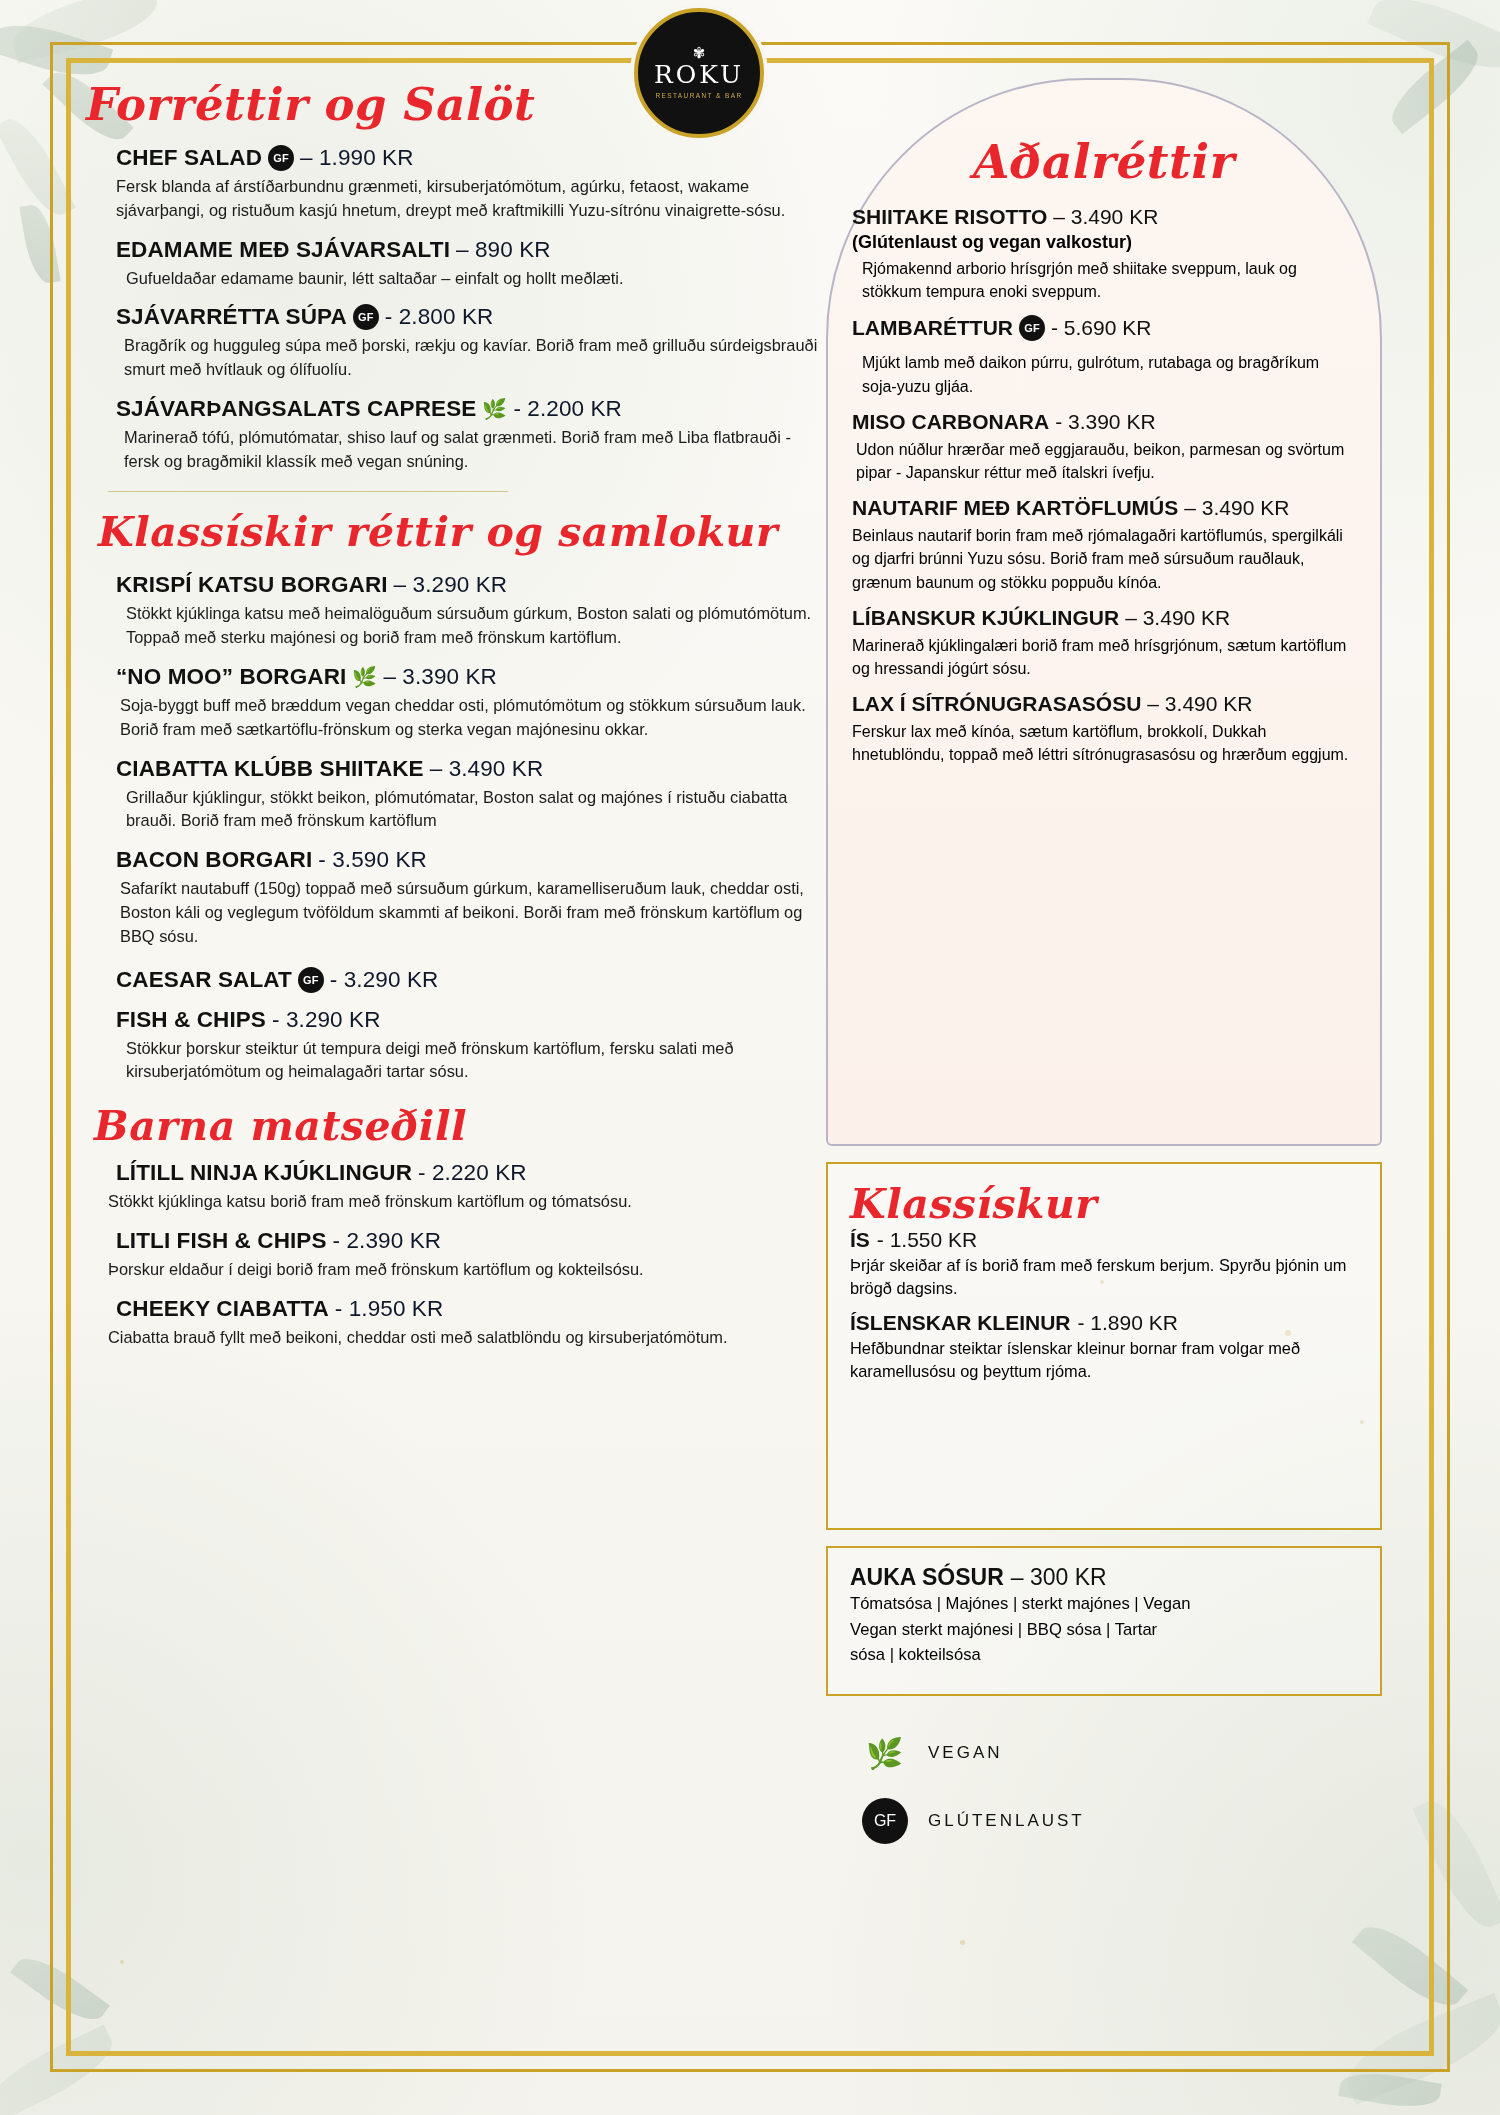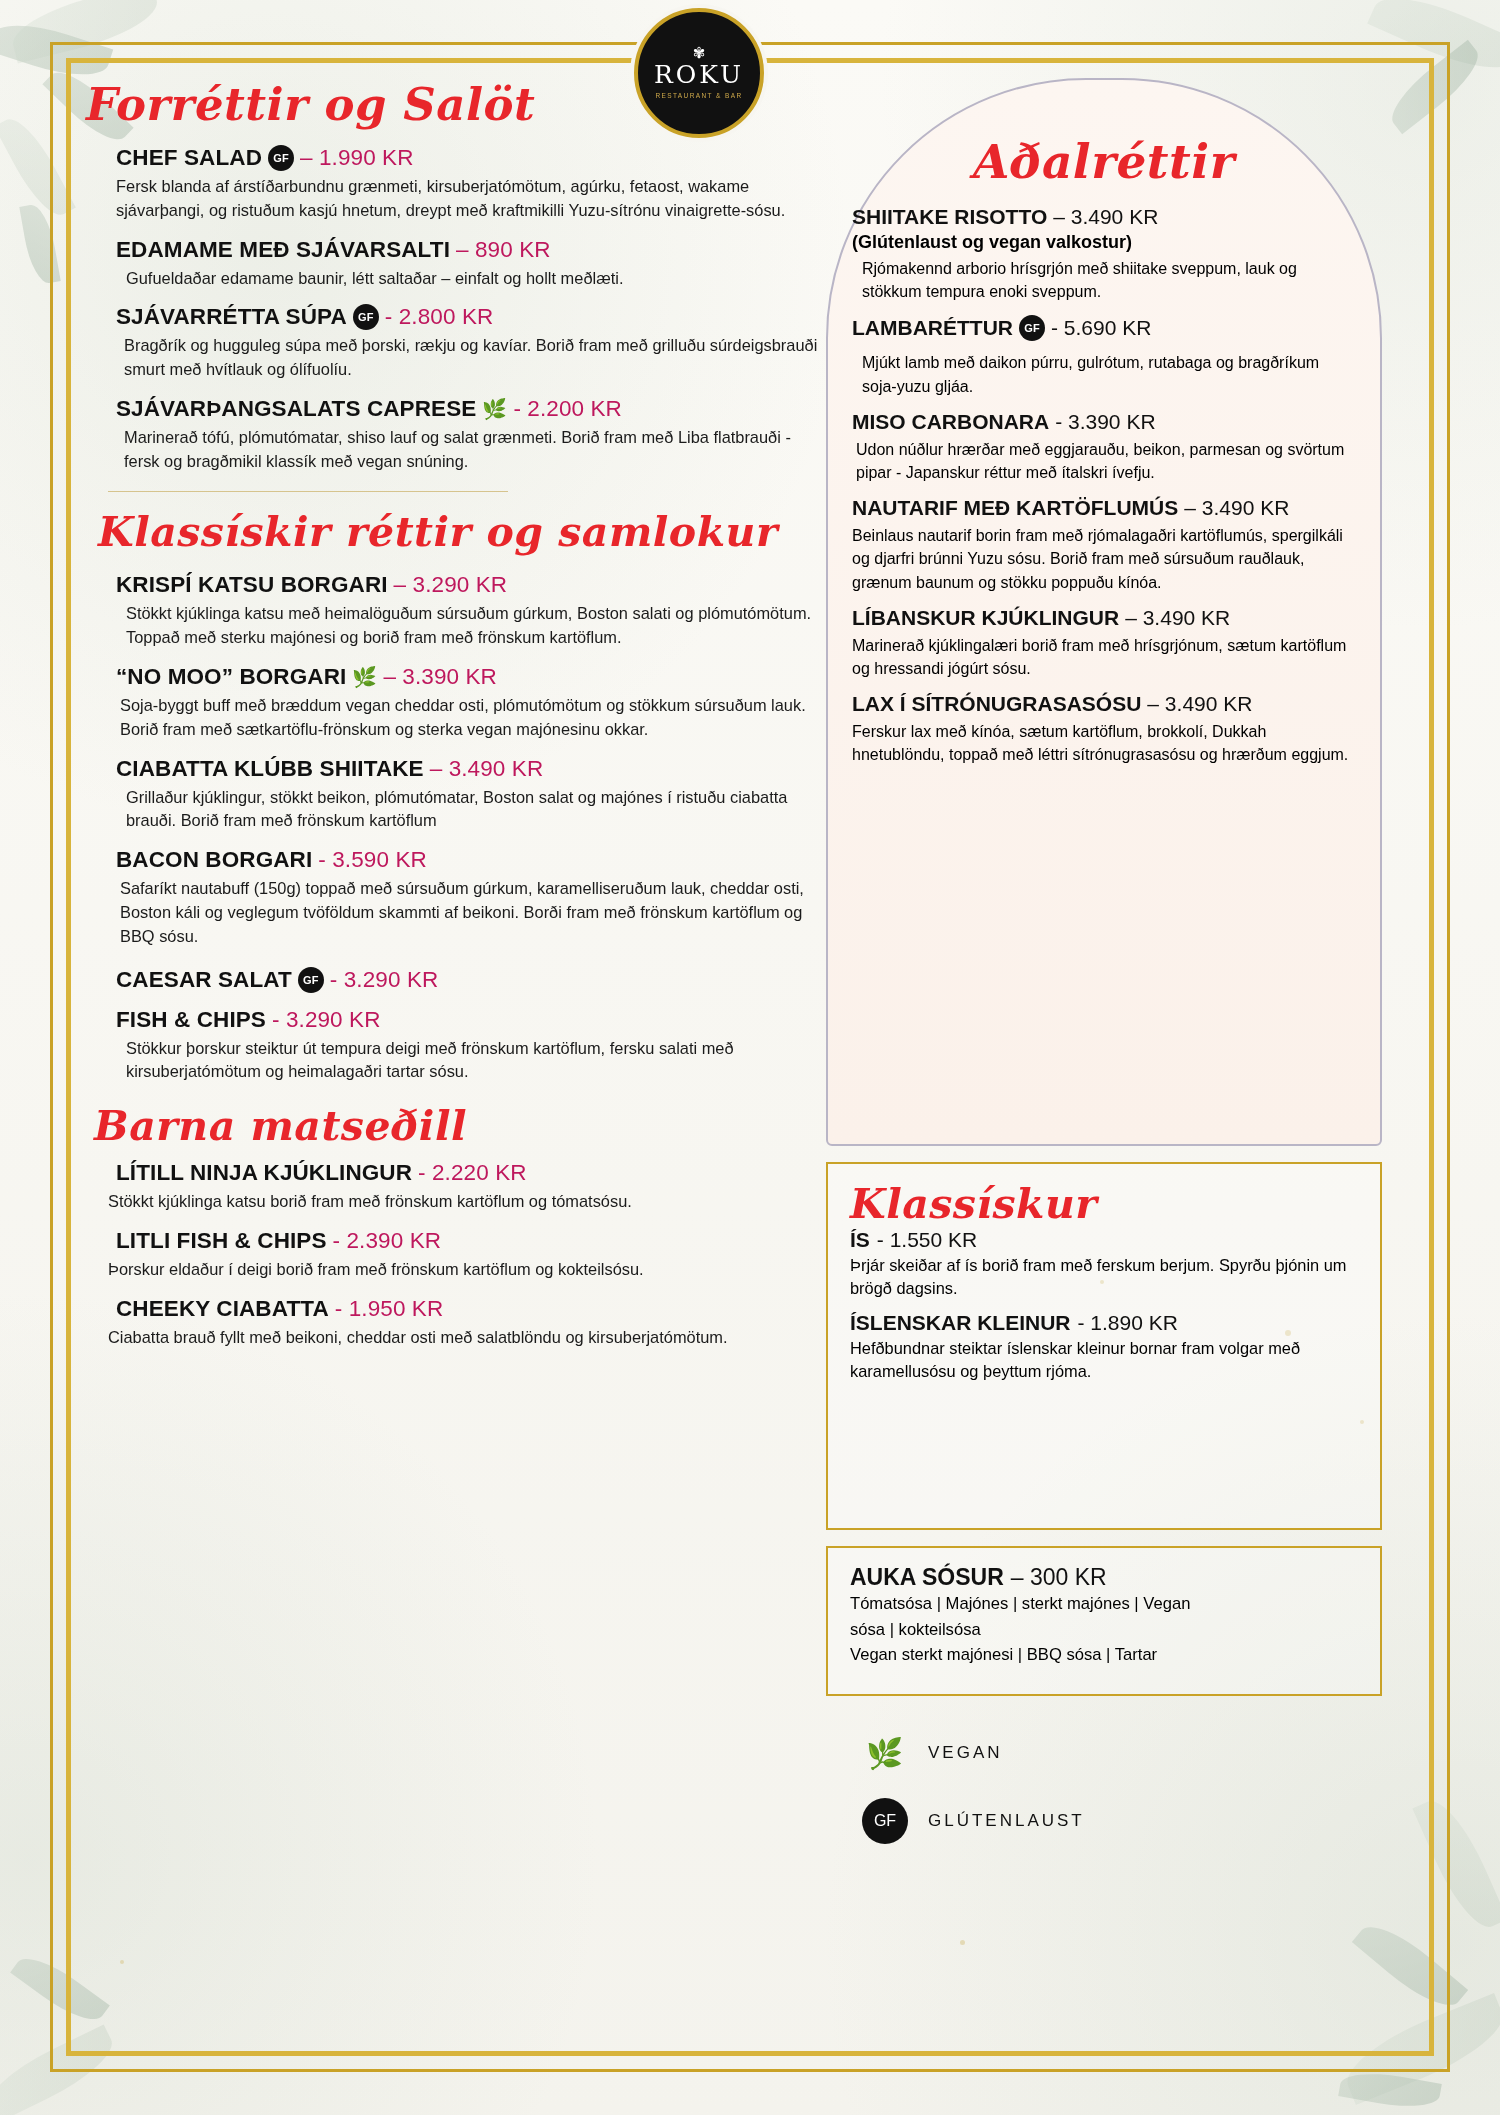--- a/index.html
+++ b/index.html
@@ -118,21 +118,21 @@
     color: #111;
     font-weight: 700;
     letter-spacing: .1px;
     display: flex;
     align-items: center;
     flex-wrap: wrap;
     gap: 6px;
   }
   .item-title .price {
     font-weight: 400;
-    color: #be185d;
+    color: #0f172a;
   }
   .item-desc {
     font-size: 16.4px;
     line-height: 1.45;
     color: #1b1b1b;
     margin-top: 4px;
   }
 
   .indent-1 { margin-left: 30px; }
 
@@ -509,22 +509,22 @@
       </div>
     </div>
 
     <div class="box sauce">
       <div class="d-title" style="font-size:23px;">
         <span>AUKA SÓSUR</span>
         <span class="price">– 300 KR</span>
       </div>
       <div class="sauce-list">
         <div>Tómatsósa | Majónes | sterkt majónes | Vegan</div>
+        <div>Vegan sterkt majónesi | BBQ sósa | Tartar</div>
         <div>sósa | kokteilsósa</div>
-        <div>Vegan sterkt majónesi | BBQ sósa | Tartar</div>
       </div>
     </div>
 
     <div class="legend">
       <div class="legend-row">
         <span class="legend-ic plain">🌿</span>
         <span class="legend-label">VEGAN</span>
       </div>
       <div class="legend-row">
         <span class="legend-ic">GF</span>

